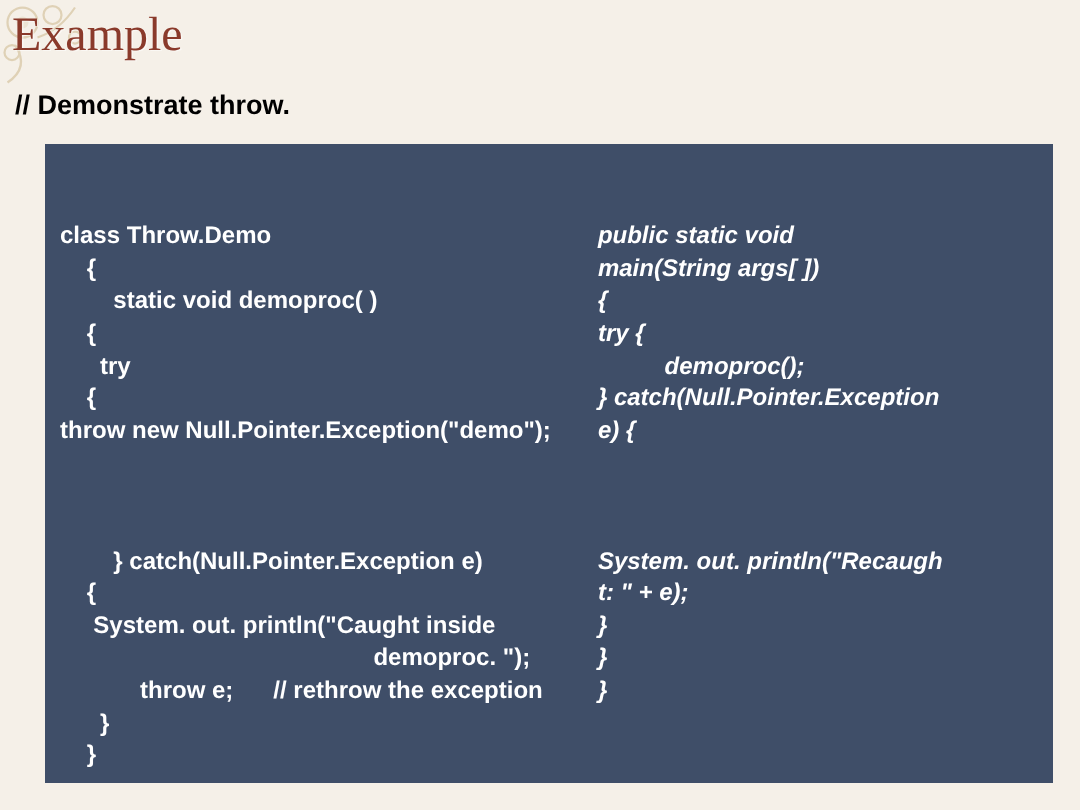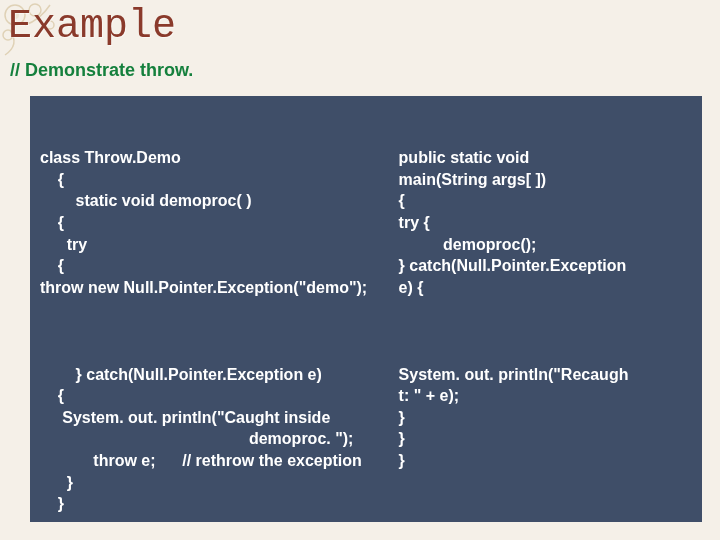--- a/index.html
+++ b/index.html
@@ -23,34 +23,34 @@
     left: 0;
     width: 90px;
     height: 70px;
     opacity: 0.35;
     pointer-events: none;
   }
   .title {
     position: absolute;
     top: 4px;
     left: 8px;
-    font-size: 40px;
+    font-size: 32px;
     font-weight: normal;
     color: #8a3a2b;
-    font-family: Liberation Mono, monospace;
+    font-family: Liberation Serif, serif;
     margin: 0;
     text-shadow: 1px 1px 0 rgba(255,255,255,0.5);
   }
   .subtitle {
     position: absolute;
     top: 60px;
     left: 10px;
     font-size: 18px;
     font-weight: bold;
-    color: #15803d;
+    color: #000000;
     font-family: Arial, sans-serif;
   }
   .code-box {
     position: absolute;
     top: 96px;
     left: 30px;
     right: 18px;
     bottom: 18px;
     background: #3f4e68;
     color: #fff;
@@ -65,20 +65,21 @@
   .col-left {
     flex: 0 0 55%;
     white-space: pre-wrap;
     padding-right: 6px;
     box-sizing: border-box;
   }
   .col-right {
     flex: 0 0 45%;
     white-space: pre-wrap;
     box-sizing: border-box;
+    font-style: italic;
   }
   .block { margin-bottom: 22px; }
 </style>
 </head>
 <body>
 
 <div class="slide">
 
   <svg class="corner-deco" viewBox="0 0 90 70">
     <g stroke="#b89a5a" stroke-width="1.5" fill="none">

